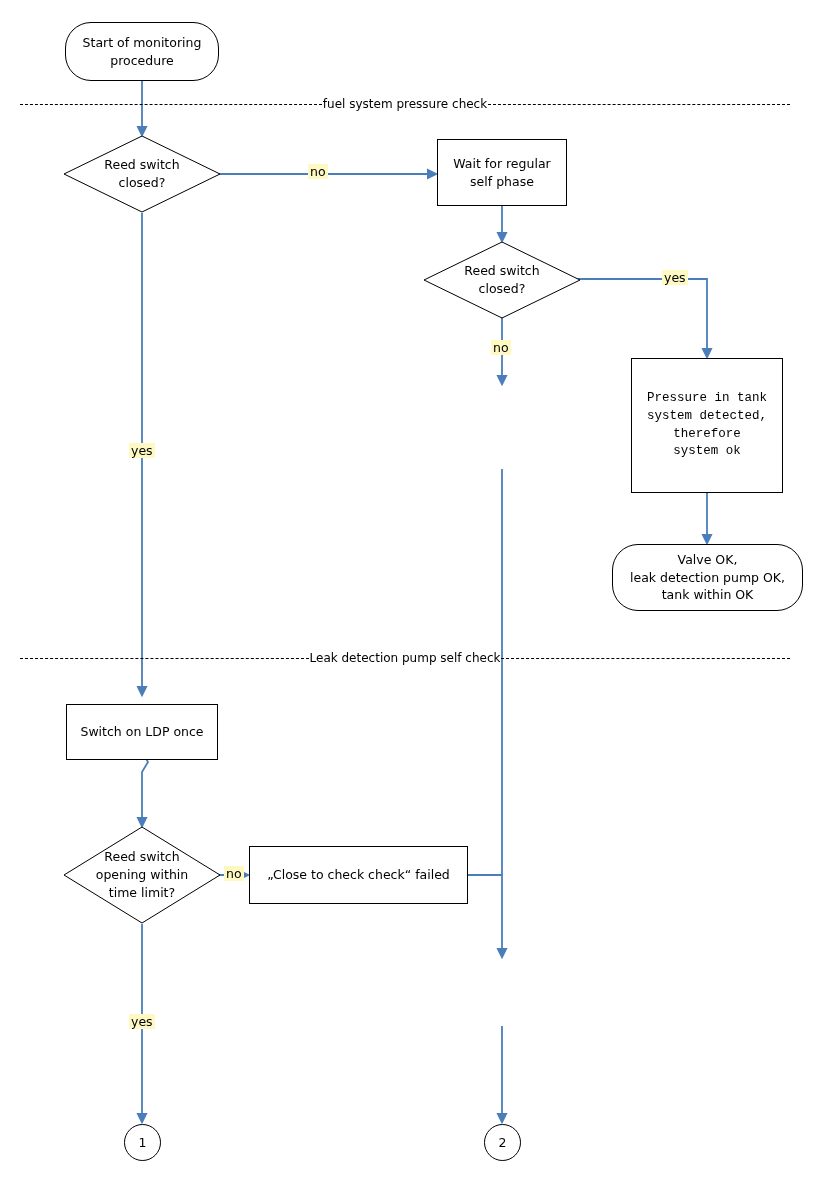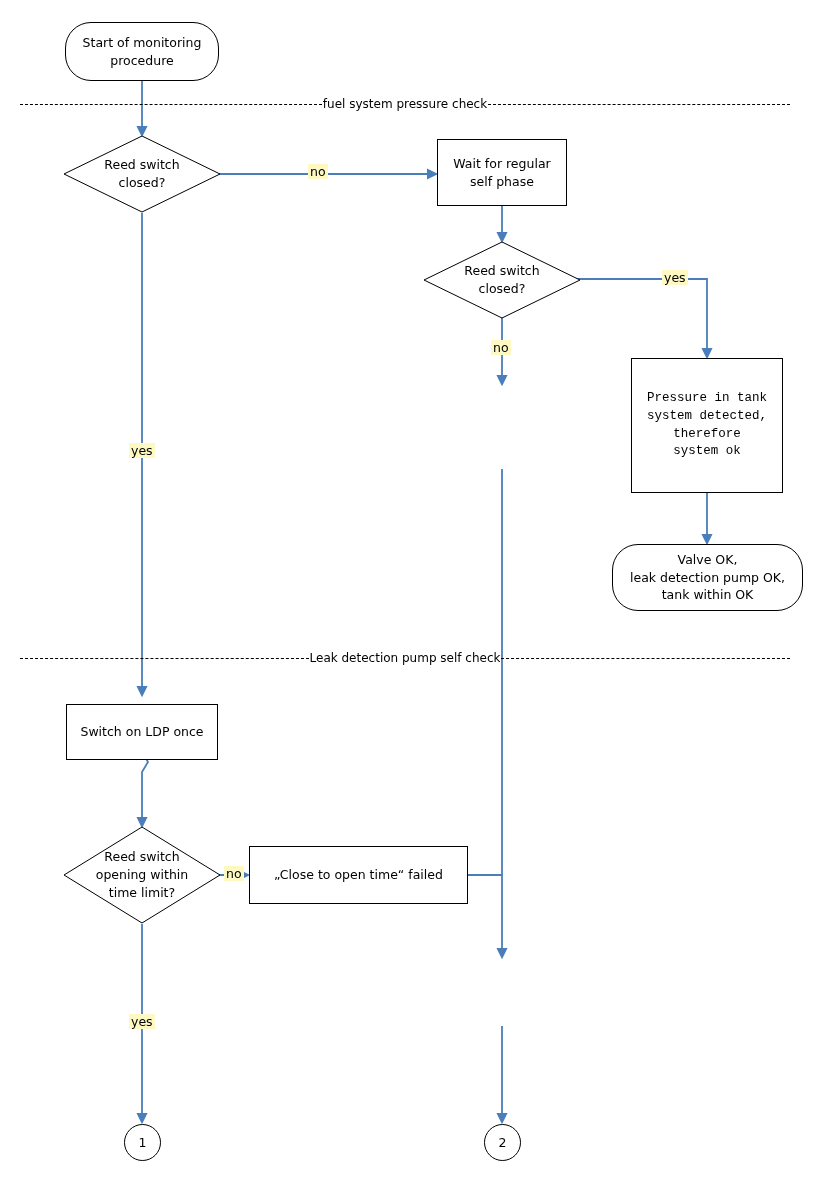--- a/index.html
+++ b/index.html
@@ -198,21 +198,21 @@
   <div class="node n-decision" style="left:63px; top:826px; width:158px; height:98px;">
     <svg class="dia-shape" viewBox="0 0 158 98" preserveAspectRatio="none">
       <polygon points="79,1 157,49 79,97 1,49" fill="#ffffff" stroke="#000000" stroke-width="1"></polygon>
     </svg>
     <span class="dia-label">Reed switch
 opening within
 time limit?</span>
   </div>
 
   <div class="node n-process" style="left:249px; top:846px; width:219px; height:58px;">
-    <span>„Close to open time“ failed</span>
+    <span>„Close to check check“ failed</span>
   </div>
 
 
   <div class="node n-connector" style="left:124px; top:1124px; width:37px; height:37px;">
     <span>1</span>
   </div>
 
   <div class="node n-connector" style="left:484px; top:1124px; width:37px; height:37px;">
     <span>2</span>
   </div>

